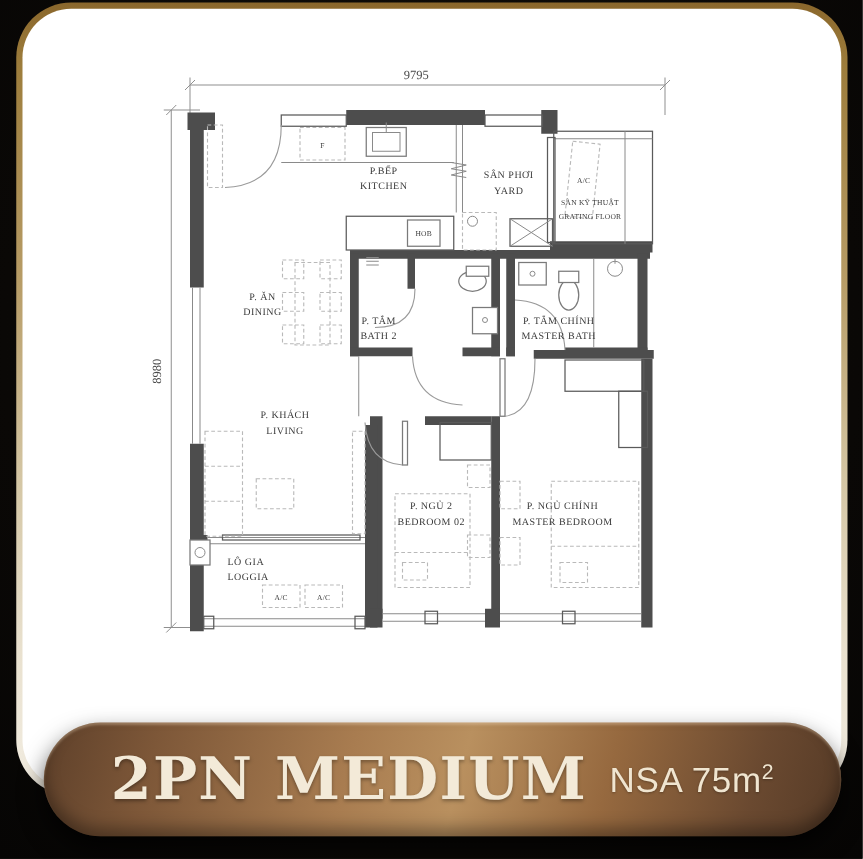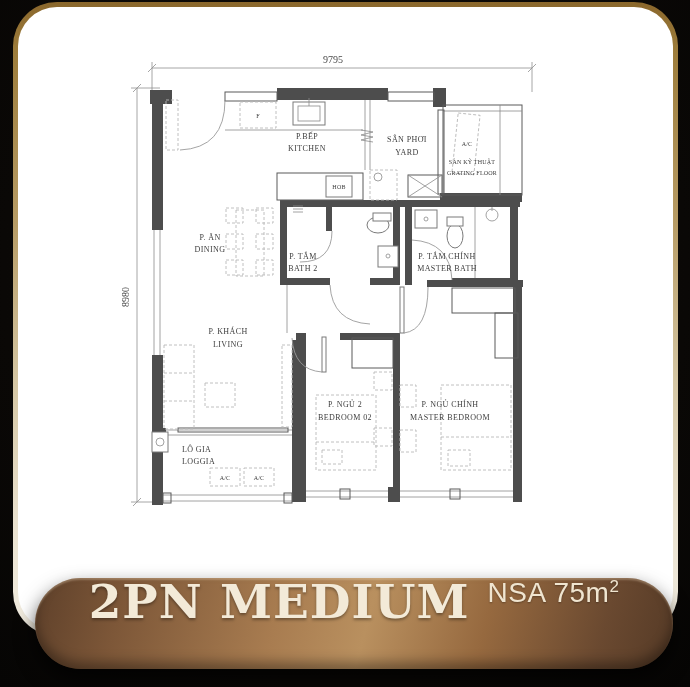--- a/index.html
+++ b/index.html
@@ -23,21 +23,21 @@
   }
   .plan-svg{
     position:absolute;left:0;top:0;width:690px;height:687px;z-index:2;
   }
   
   .banner{
     position:absolute;left:35px;top:578px;width:638px;height:91px;z-index:3;
     border-radius:46px;
     background:linear-gradient(105deg,#5e402a 0%,#7d5738 14%,#a87c50 38%,#b9905f 52%,#96693f 70%,#6a4930 88%,#553a26 100%);
     box-shadow:inset 0 2px 2px rgba(255,232,200,0.30), inset 0 -7px 12px rgba(0,0,0,0.35), 0 10px 20px rgba(0,0,0,0.75);
-    display:flex;align-items:flex-start;justify-content:center;gap:18px;
+    display:flex;align-items:center;justify-content:center;gap:18px;
   }
   .banner-title{
     font-family:"DejaVu Serif", serif;
     font-weight:bold;font-size:47px;letter-spacing:1px;
     color:#f3ead8;text-shadow:0 2px 3px rgba(0,0,0,0.35);
     line-height:1;
   }
   .banner-nsa{
     font-family:"Liberation Sans", sans-serif;
     font-size:28px;color:#f0e5d0;letter-spacing:0.5px;line-height:1;

